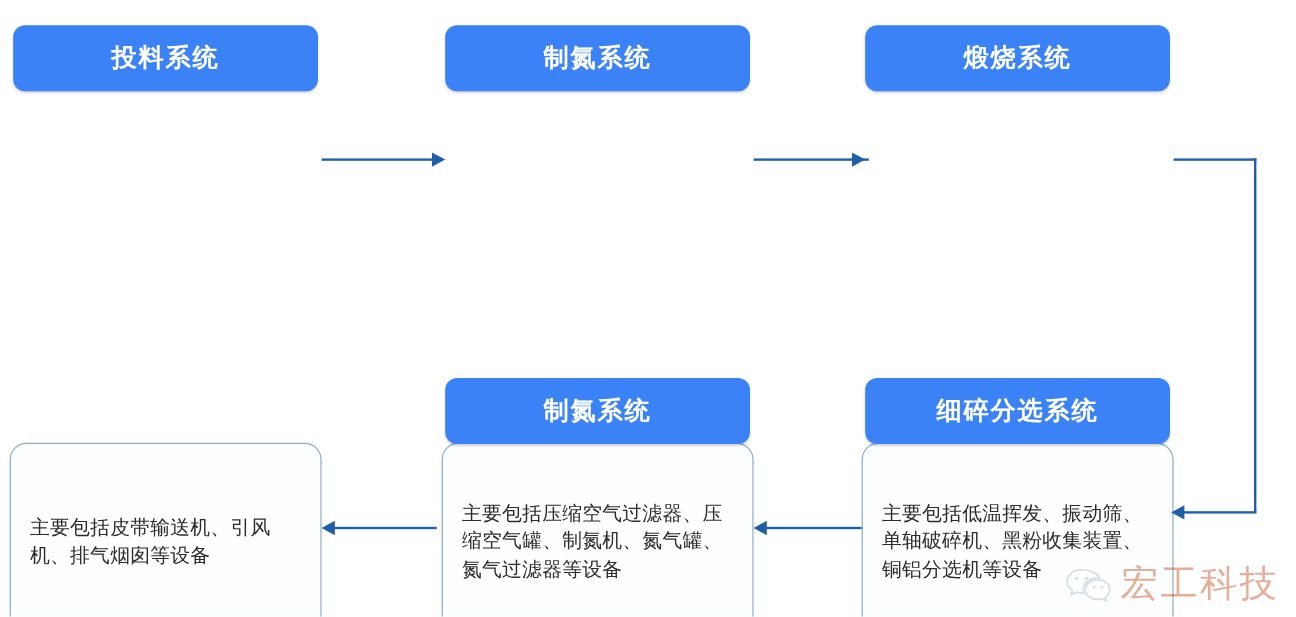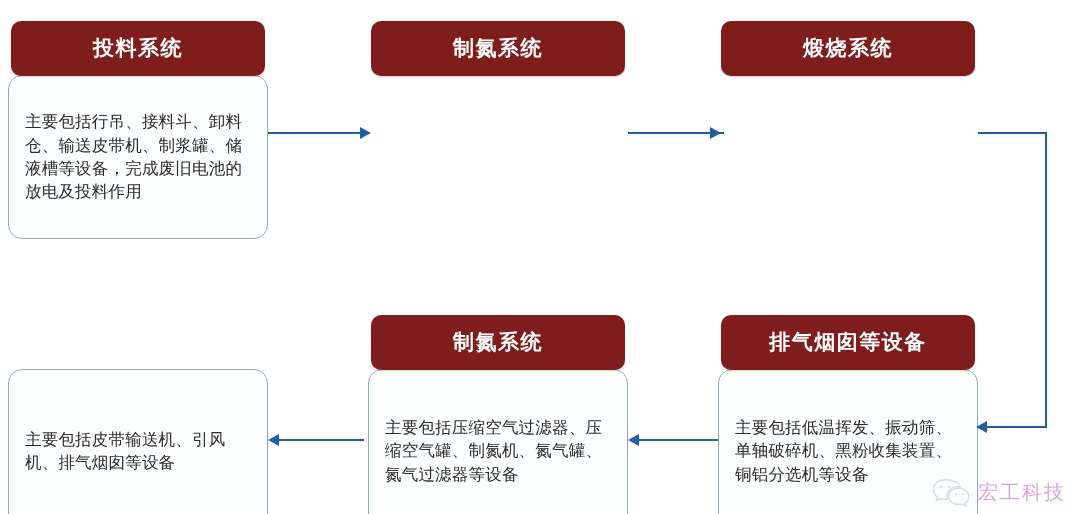--- a/index.html
+++ b/index.html
@@ -21,21 +21,21 @@
   
   .node {
     position: absolute;
   }
   .node-header {
     position: absolute;
     left: 0;
     top: 0;
     width: 100%;
     height: 55px;
-    background: #7f1d1d;
+    background: #3b82f6;
     border-radius: 10px;
     box-sizing: border-box;
     display: flex;
     align-items: center;
     justify-content: center;
     z-index: 3;
     box-shadow: 0 1px 2px rgba(0,0,0,0.18);
   }
   .node-title {
     color: #ffffff;
@@ -110,22 +110,22 @@
     position: absolute;
     right: 14px;
     bottom: 6px;
     display: flex;
     align-items: center;
     gap: 7px;
     opacity: 0.42;
     z-index: 5;
   }
   .wm-text {
-    font-size: 20px;
-    color: #a21caf;
+    font-size: 31px;
+    color: #c2410c;
     letter-spacing: 2px;
     font-family: "DejaVu Sans", "Liberation Sans", sans-serif;
   }
   .wm-icon { width: 40px; height: 32px; }
 </style>
 </head>
 <body>
 
 <div id="canvas">
 
@@ -140,23 +140,20 @@
   <div class="conn conn-h" style="left:986px; top:426px; width:61px;"></div>
   <div class="arrow arrow-left" style="left:976px; top:421px;"></div>
 
   <div class="conn conn-h" style="left:638px; top:439px; width:86px;"></div>
   <div class="arrow arrow-left" style="left:628px; top:434px;"></div>
 
   <div class="conn conn-h" style="left:278px; top:439px; width:86px;"></div>
   <div class="arrow arrow-left" style="left:268px; top:434px;"></div>
 
   <div class="node row-top col-1">
-    <div class="node-body">
-      <div class="node-desc">主要包括行吊、接料斗、卸料仓、输送皮带机、制浆罐、储液槽等设备，完成废旧电池的放电及投料作用</div>
-    </div>
     <div class="node-header">
       <span class="node-title">投料系统</span>
     </div>
   </div>
 
   <div class="node row-top col-2">
     <div class="node-header">
       <span class="node-title">制氮系统</span>
     </div>
   </div>
@@ -180,21 +177,21 @@
     <div class="node-header">
       <span class="node-title">制氮系统</span>
     </div>
   </div>
 
   <div class="node row-bot col-3">
     <div class="node-body">
       <div class="node-desc">主要包括低温挥发、振动筛、单轴破碎机、黑粉收集装置、铜铝分选机等设备</div>
     </div>
     <div class="node-header">
-      <span class="node-title">排气烟囱等设备</span>
+      <span class="node-title">细碎分选系统</span>
     </div>
   </div>
 
   <div class="watermark">
     <svg class="wm-icon" viewBox="0 0 44 34">
       <path d="M16 3.5C8.5 3.5 2.5 8.3 2.5 14.2c0 3.3 1.9 6.3 4.9 8.3l-1.3 4 4.6-2.4c1.7.5 3.5.8 5.3.8 .6 0 1.2 0 1.8-.1 -.4-1-.6-2.1-.6-3.2 0-6 6-10.8 13.4-10.8 .5 0 1 0 1.5.1C30.5 7 23.9 3.5 16 3.5z" fill="none" stroke="#9fb3c6" stroke-width="1.6"></path>
       <circle cx="11.2" cy="11.5" r="1.5" fill="#9fb3c6"></circle>
       <circle cx="20.2" cy="11.5" r="1.5" fill="#9fb3c6"></circle>
       <path d="M30.6 12.6c-6.3 0-11.4 4.1-11.4 9.1 0 5 5.1 9.1 11.4 9.1 1.4 0 2.7-.2 3.9-.6l3.9 2.1 -1.1-3.4c2.6-1.7 4.3-4.3 4.3-7.2 0-5-5.1-9.1-11-9.1z" fill="none" stroke="#9fb3c6" stroke-width="1.6"></path>
       <circle cx="27.2" cy="19.6" r="1.2" fill="#9fb3c6"></circle>

